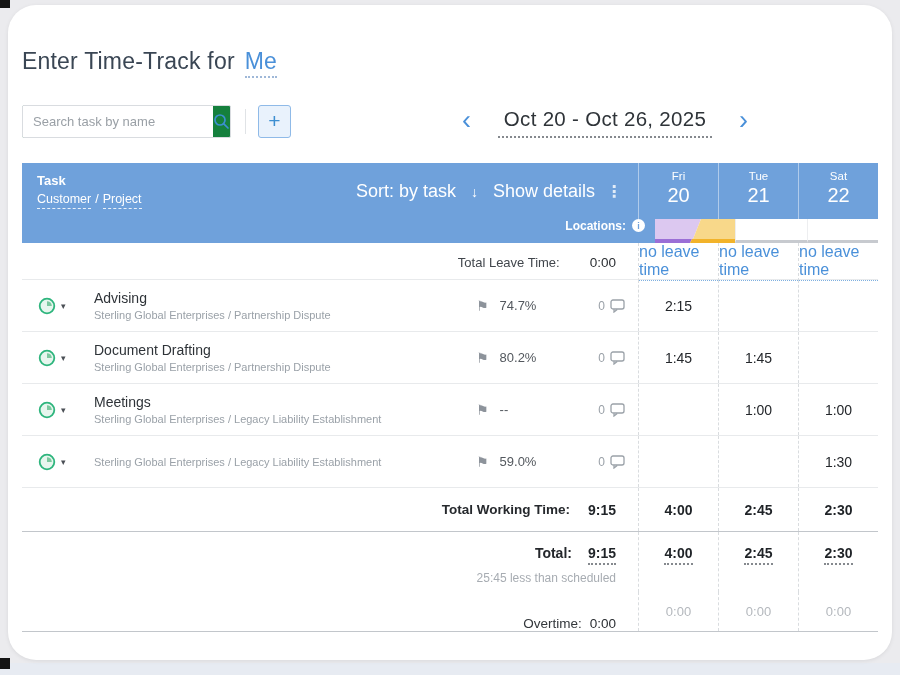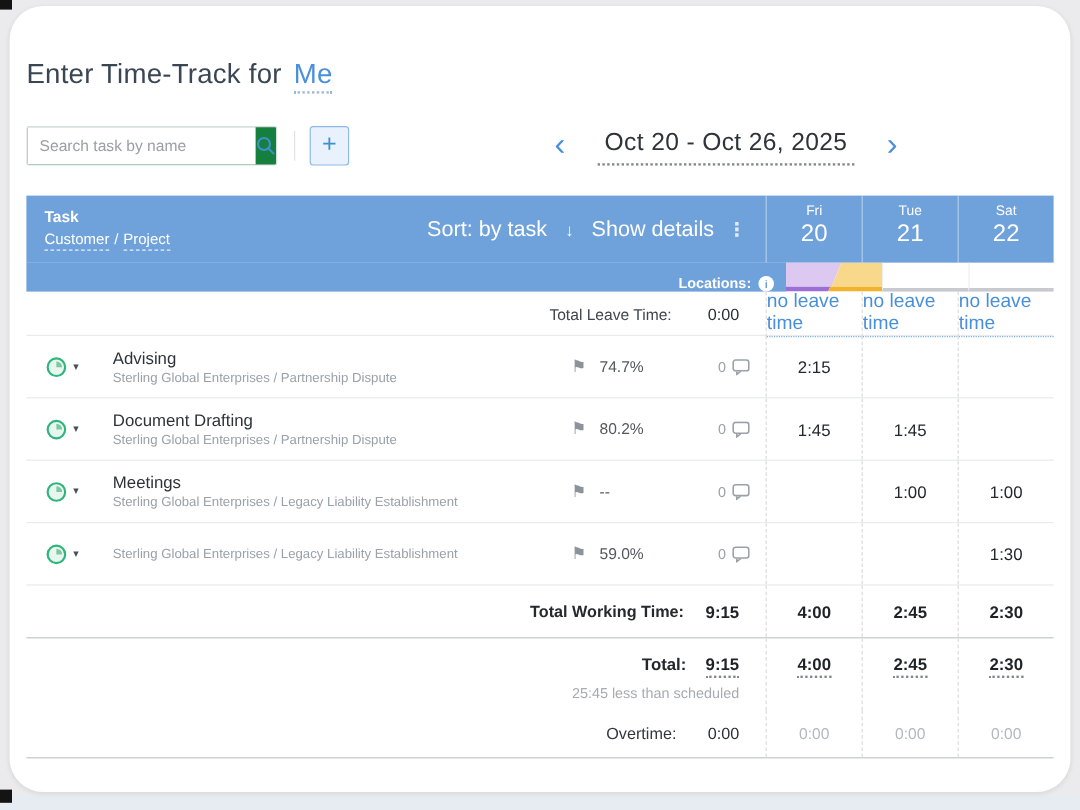--- a/index.html
+++ b/index.html
@@ -68,21 +68,21 @@
   .kebab { font-size:16px; font-weight:700; color:rgba(255,255,255,.8); cursor:pointer; margin-left:-4px; }
   .hdr-day {
     width:80px; text-align:center; color:#fff; padding-top:7px;
     border-left:1px solid rgba(255,255,255,.45);
   }
   .hdr-day .dn { font-size:11.5px; margin-bottom:2px; }
   .hdr-day .dd { font-size:20px; }
 
   .loc-row { display:flex; height:24px; }
   .loc-left {
-    width:708px; background:#6fa1db; display:flex; align-items:flex-end; justify-content:flex-end;
+    width:708px; background:#6fa1db; display:flex; align-items:flex-start; justify-content:flex-end;
     gap:6px; padding-right:10px;
   }
   .loc-left .lbl { color:#fff; font-size:12px; font-weight:700; }
   .info-icon {
     width:13px; height:13px; border-radius:50%; background:#fff; color:#6fa1db;
     font-size:9px; font-weight:700; display:flex; align-items:center; justify-content:center; cursor:pointer;
   }
   .loc-cell { width:80px; background:#fff; border-left:1px solid #edeef0; border-bottom:3px solid #c7cacf; }
   .loc-cell.mon { border-bottom:none; border-left:none; cursor:pointer; }
 
@@ -118,21 +118,21 @@
 
   .total-row { height:60px; }
   .total-label-area { grid-column:1/4; display:flex; flex-direction:column; align-items:flex-end; padding:13px 22px 0 0; }
   .total-line { display:flex; align-items:flex-start; gap:16px; }
   .total-label { font-size:14px; font-weight:700; color:#24272b; }
   .dotted-val { font-size:14px; font-weight:700; color:#1f2327; border-bottom:2px dotted #85898e; padding-bottom:2px; }
   .total-note { font-size:12px; color:#a7acb2; margin-top:6px; }
   .total-row .daycell { align-items:flex-start; padding-top:13px; }
 
   .overtime-row { height:40px; border-bottom:1px solid #c2c6cb; }
-  .ot-label-area { grid-column:1/4; display:flex; align-items:center; justify-content:flex-end; padding-right:22px; gap:26px; }
+  .ot-label-area { grid-column:1/4; display:flex; align-items:flex-end; justify-content:flex-end; padding-right:22px; gap:8px; }
   .ot-label { font-size:13.5px; color:#33373b; }
   .ot-total { font-size:13.5px; color:#2b2f33; }
   .ot-day { font-size:13px; color:#b4b8bd; }
 </style>
 </head>
 <body>
 
 <div class="bottom-strip"></div>
 <div class="card"></div>
 <div class="corner-artifact corner-tl"></div>

